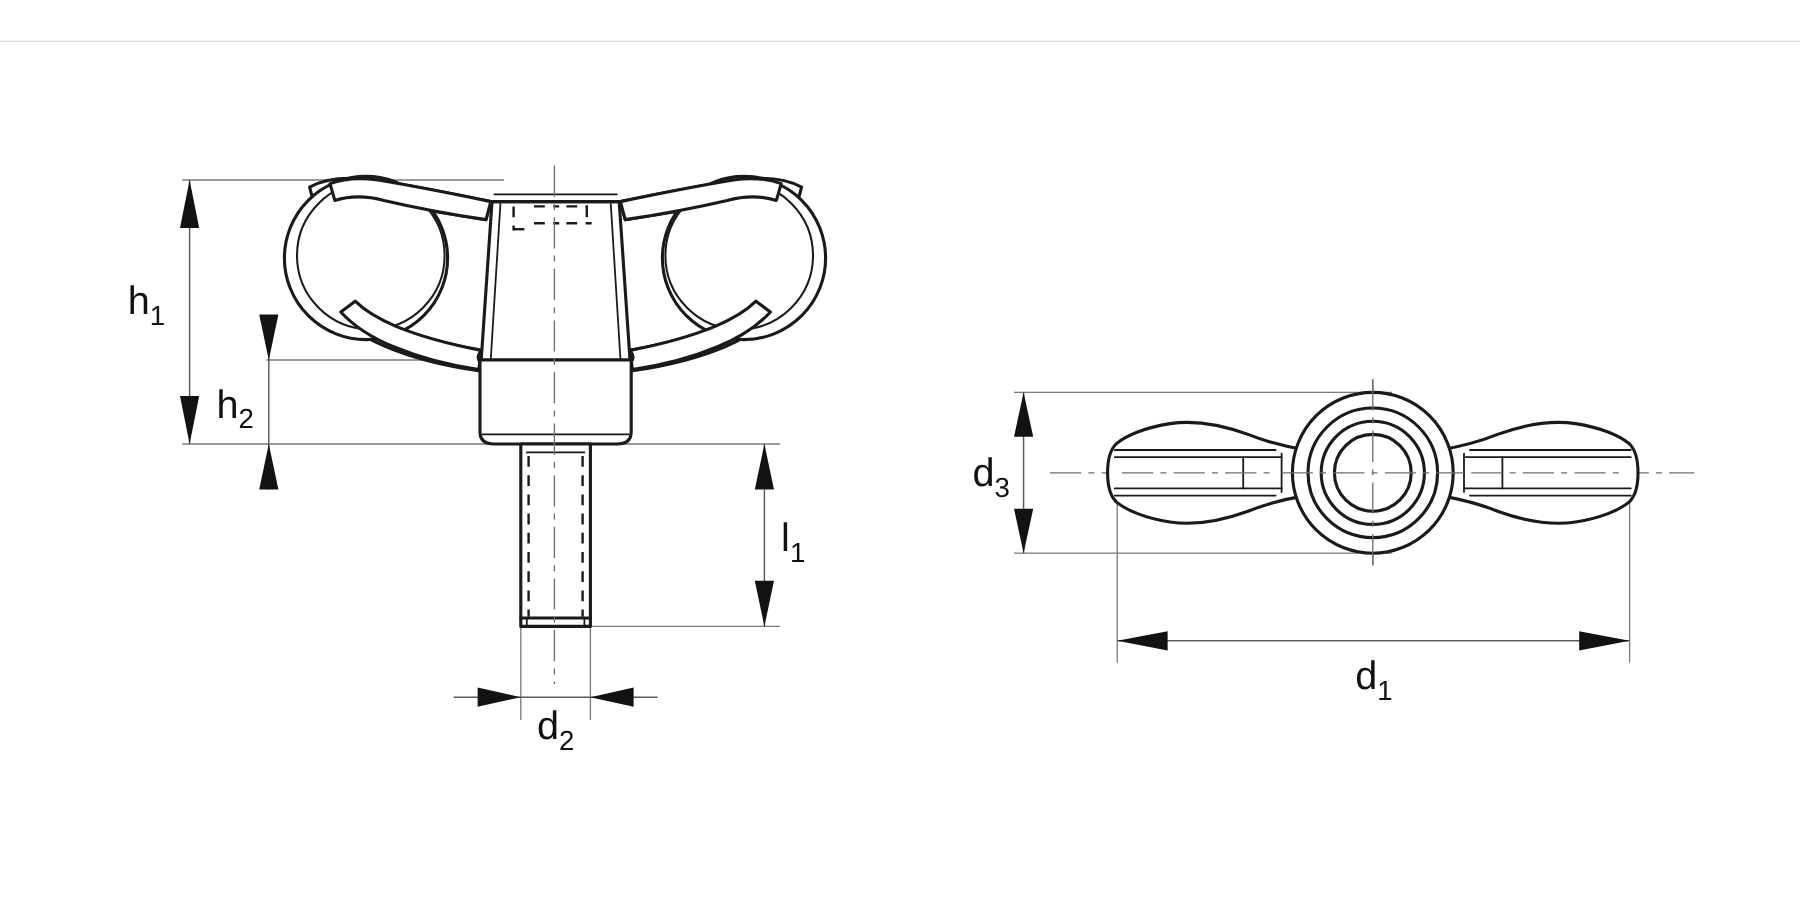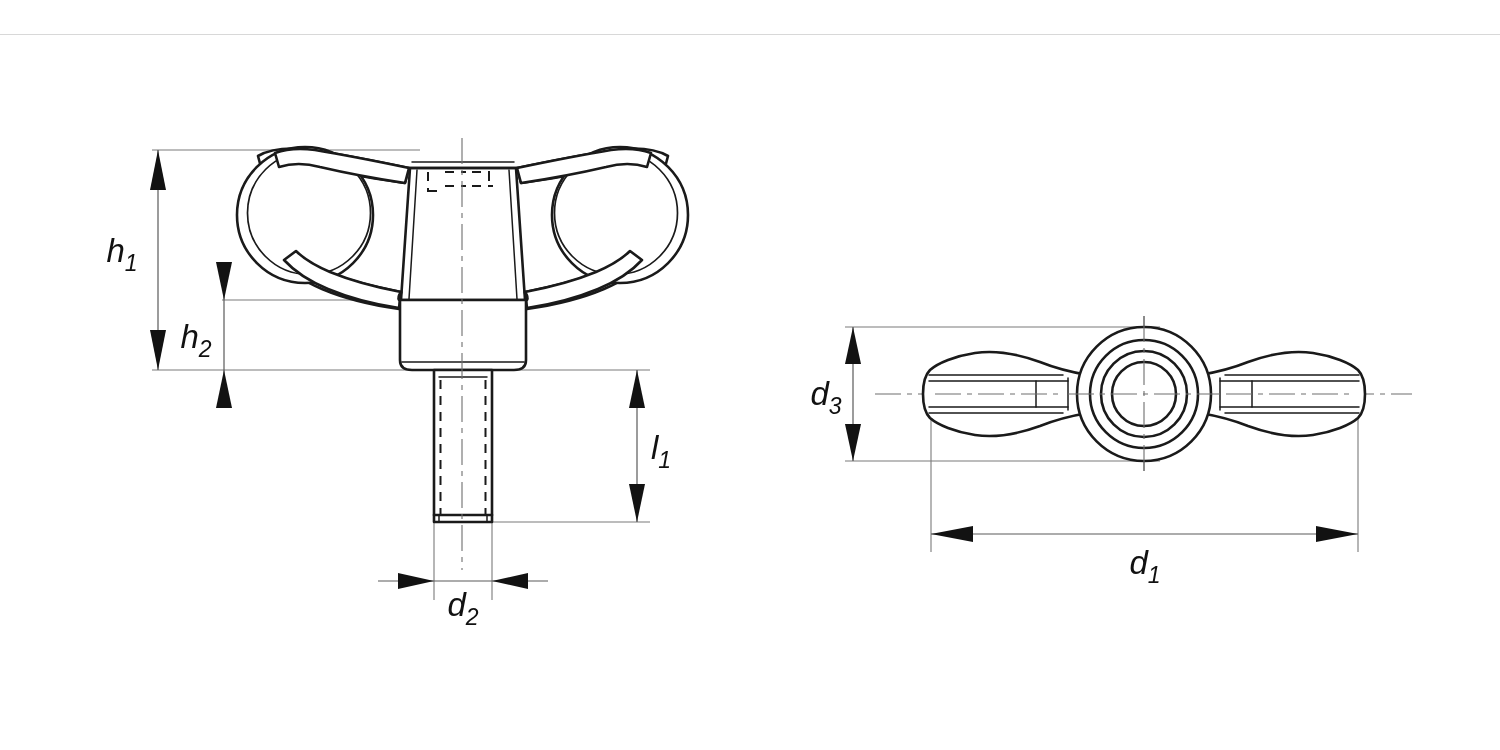--- a/index.html
+++ b/index.html
@@ -14,21 +14,20 @@
     font-family: "Liberation Sans", sans-serif;
     overflow: hidden;
     position: relative;
   }
   #drawing-root {
     position: absolute;
     left: 0;
     top: 0;
     width: 1500px;
     height: 750px;
-    font-style: italic;
   }
   svg.drawing-canvas {
     display: block;
     width: 1500px;
     height: 750px;
   }
   
   .outline      { fill: none; stroke: #1a1a1a; stroke-width: 2.6; stroke-linejoin: round; stroke-linecap: round; }
   .outline-thin { fill: none; stroke: #1a1a1a; stroke-width: 1.7; stroke-linejoin: round; stroke-linecap: round; }
   .inner-line   { fill: none; stroke: #1a1a1a; stroke-width: 1.5; stroke-linecap: round; }

